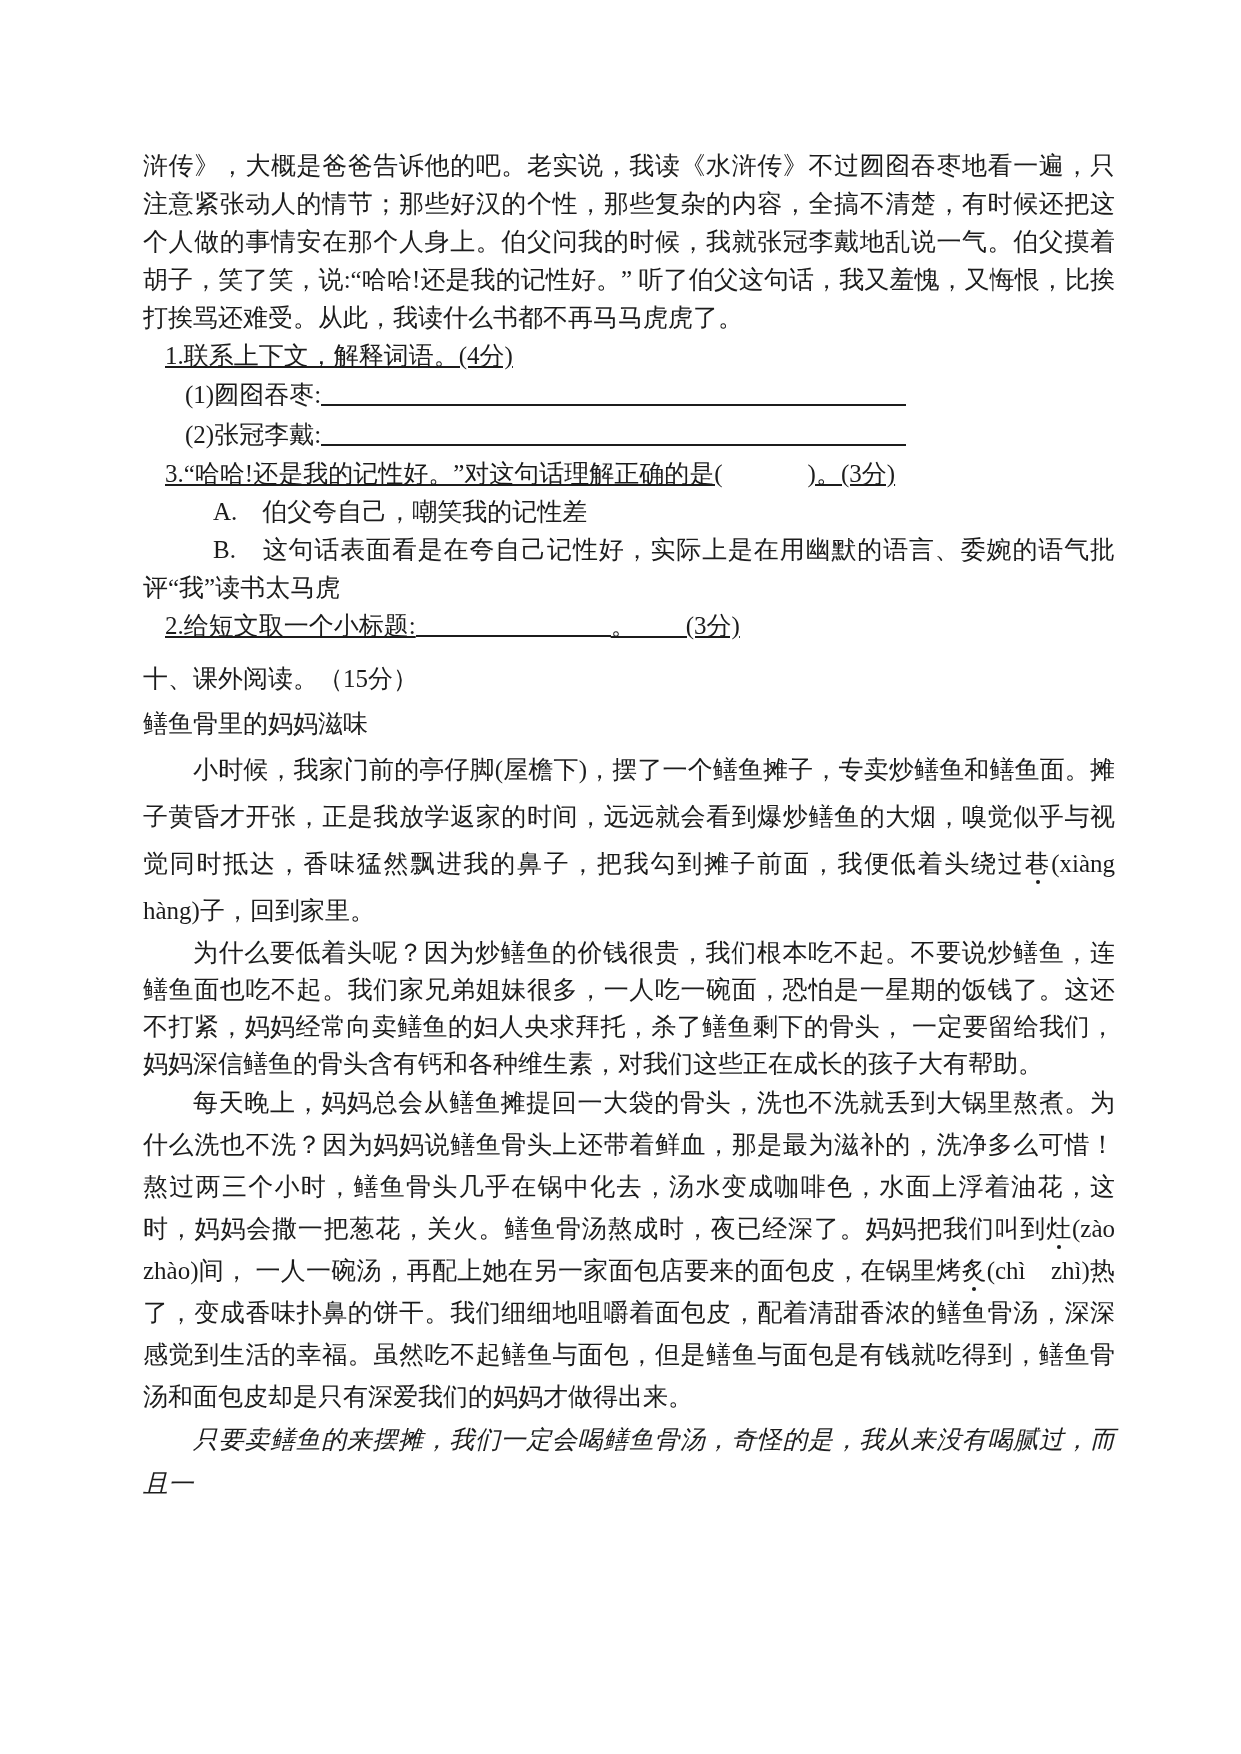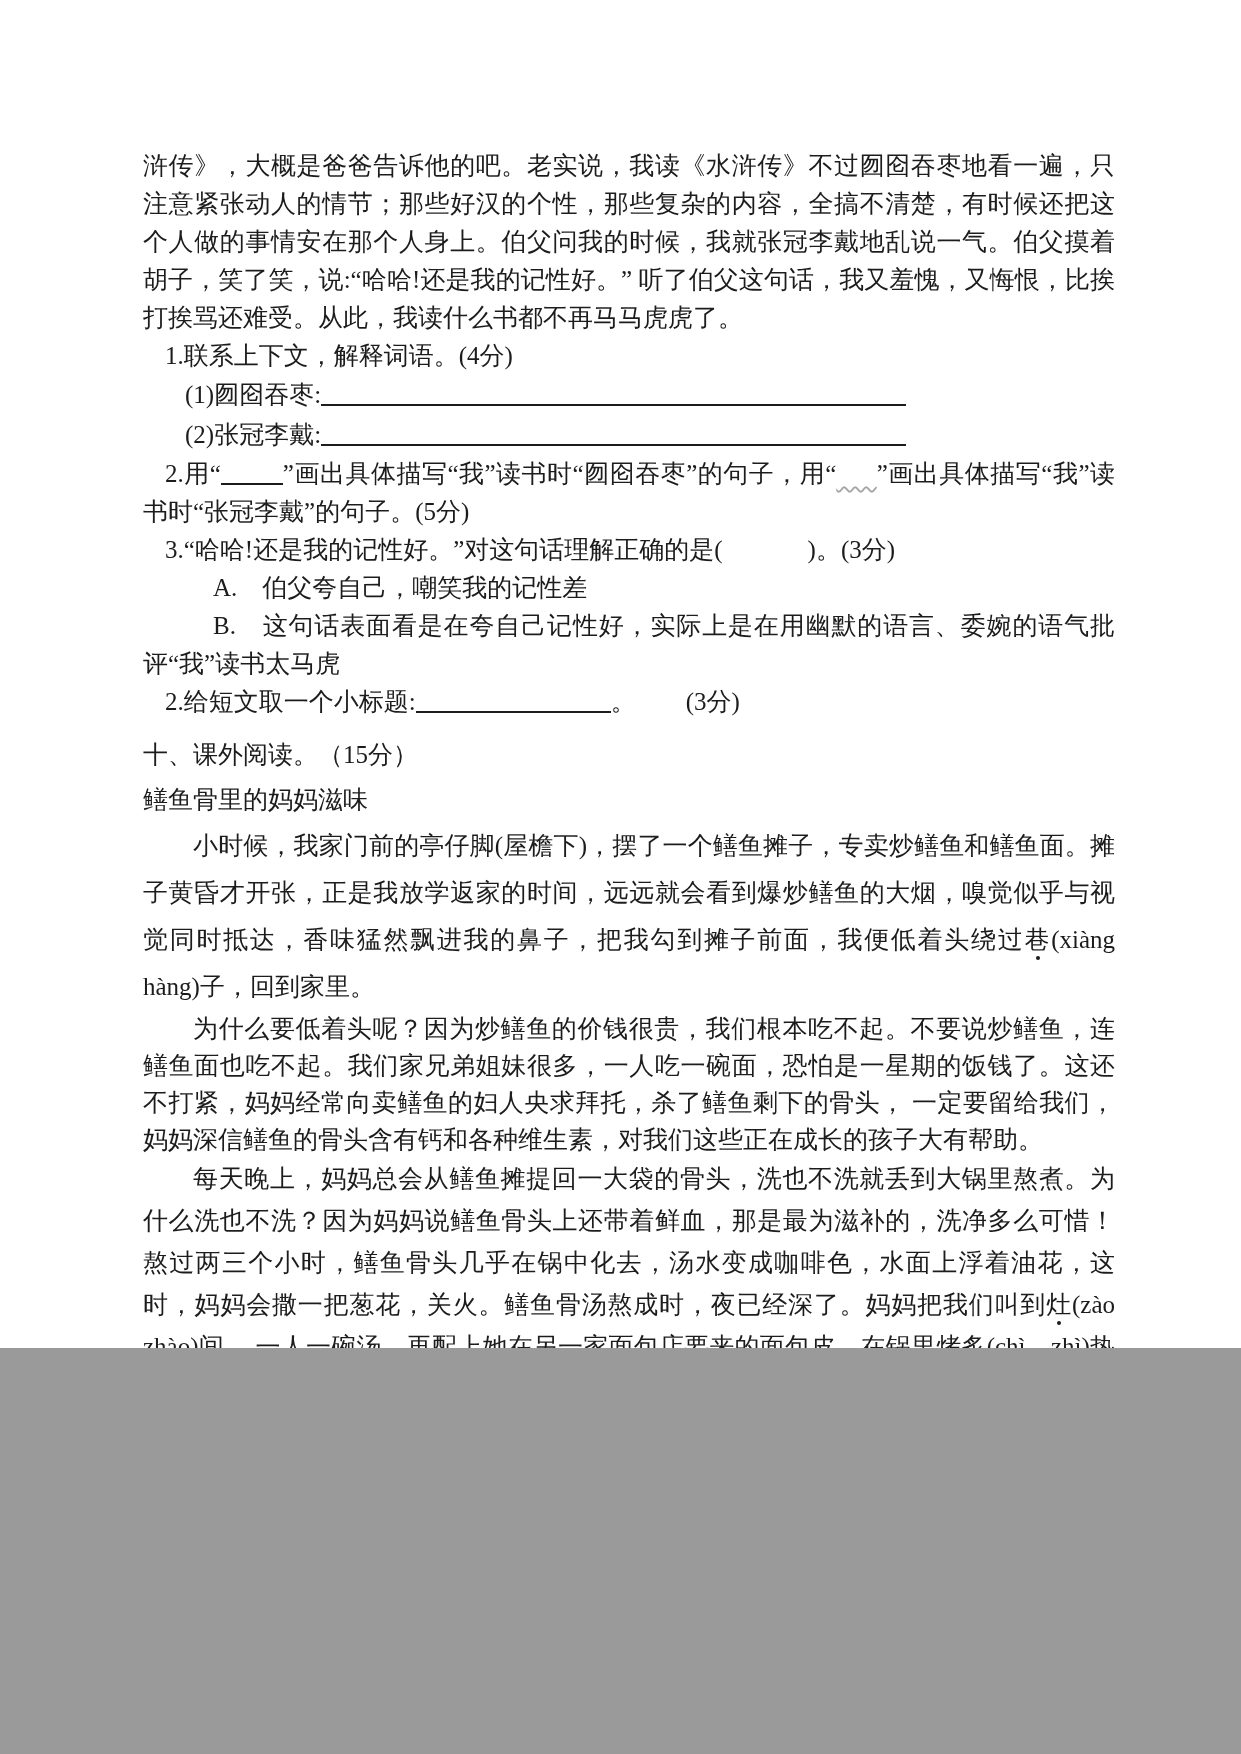--- a/index.html
+++ b/index.html
@@ -1,35 +1,35 @@
 <!DOCTYPE html>
 <html><head>
 <meta charset="utf-8">
 <style>
   html,body{margin:0;padding:0;background:#9a9a9a;}
   .page{
     position:relative;
-    width:1241px;height:1348px;
+    width:1241px;height:1754px;
     background:#ffffff;
     margin:0 auto;
     overflow:hidden;
     font-family:"Liberation Serif","DejaVu Serif",serif;
     color:#1c1c1c;
   }
   .content{
     position:absolute;
     left:143px;top:147px;
     width:972px;
     font-size:25px;
     line-height:38px;
     text-align:justify;
   }
   .block{margin:0;}
   .intro{text-indent:0;}
-  .question{text-indent:22px;}
+  .question{text-indent:22px;text-decoration:underline;}
   .sub{text-indent:42px;line-height:40px;}
   .q-option{text-indent:70px;}
   .section{text-indent:0;margin-top:15px;}
   .passage-title{text-align:left;text-indent:0;margin-top:7px;}
   .para{text-indent:50px;}
   .para-a{line-height:47px;margin-top:3px;}
   .para-b{line-height:37px;font-family:Liberation Serif, serif;}
   .para-c{line-height:42px;}
   .para-d{line-height:44px;font-style:italic;}
   .blank{
@@ -65,21 +65,20 @@
 </style>
 </head>
 <body>
 
 <div class="page">
   <div class="content">
       <div class="block intro"><span>浒传》，大概是爸爸告诉他的吧。老实说，我读《水浒传》不过囫囵吞枣地看一遍，只注意紧张动人的情节；那些好汉的个性，那些复杂的内容，全搞不清楚，有时候还把这个人做的事情安在那个人身上。伯父问我的时候，我就张冠李戴地乱说一气。伯父摸着胡子，笑了笑，说:“哈哈!还是我的记性好。” 听了伯父这句话，我又羞愧，又悔恨，比挨打挨骂还难受。从此，我读什么书都不再马马虎虎了。</span></div>
       <div class="block question"><span>1.联系上下文，解释词语。(4分)</span></div>
       <div class="block sub"><span>(1)囫囵吞枣:</span><span class="blank" style="width: 585px;"></span></div>
       <div class="block sub"><span>(2)张冠李戴:</span><span class="blank" style="width: 585px;"></span></div>
-      <div class="block question"><span>2.用“</span><span class="blank" style="width: 62px;"></span><span>”画出具体描写“我”读书时“囫囵吞枣”的句子，用“</span><span class="wavy">&nbsp;&nbsp;&nbsp;&nbsp;&nbsp;&nbsp;</span><span>”画出具体描写“我”读书时“张冠李戴”的句子。(5分)</span></div>
       <div class="block question"><span>3.“哈哈!还是我的记性好。”对这句话理解正确的是(</span><span class="gap" style="width: 85px;"></span><span>)。(3分)</span></div>
       <div class="block q-option"><span>A.　伯父夸自己，嘲笑我的记性差</span></div>
       <div class="block q-option"><span>B.　这句话表面看是在夸自己记性好，实际上是在用幽默的语言、委婉的语气批评“我”读书太马虎</span></div>
       <div class="block question"><span>2.给短文取一个小标题:</span><span class="blank" style="width: 195px;"></span><span>。　　(3分)</span></div>
       <div class="block section"><span>十、课外阅读。（15分）</span></div>
       <div class="block passage-title"><span>鳝鱼骨里的妈妈滋味</span></div>
       <div class="block para para-a"><span>小时候，我家门前的亭仔脚(屋檐下)，摆了一个鳝鱼摊子，专卖炒鳝鱼和鳝鱼面。摊子黄昏才开张，正是我放学返家的时间，远远就会看到爆炒鳝鱼的大烟，嗅觉似乎与视觉同时抵达，香味猛然飘进我的鼻子，把我勾到摊子前面，我便低着头绕过</span><span class="udot">巷</span><span>(xiàng　hàng)子，回到家里。</span></div>
       <div class="block para para-b"><span>为什么要低着头呢？因为炒鳝鱼的价钱很贵，我们根本吃不起。不要说炒鳝鱼，连鳝鱼面也吃不起。我们家兄弟姐妹很多，一人吃一碗面，恐怕是一星期的饭钱了。这还不打紧，妈妈经常向卖鳝鱼的妇人央求拜托，杀了鳝鱼剩下的骨头， 一定要留给我们，妈妈深信鳝鱼的骨头含有钙和各种维生素，对我们这些正在成长的孩子大有帮助。</span></div>
       <div class="block para para-c"><span>每天晚上，妈妈总会从鳝鱼摊提回一大袋的骨头，洗也不洗就丢到大锅里熬煮。为什么洗也不洗？因为妈妈说鳝鱼骨头上还带着鲜血，那是最为滋补的，洗净多么可惜！熬过两三个小时，鳝鱼骨头几乎在锅中化去，汤水变成咖啡色，水面上浮着油花，这时，妈妈会撒一把葱花，关火。鳝鱼骨汤熬成时，夜已经深了。妈妈把我们叫到</span><span class="udot">灶</span><span>(zào　zhào)间， 一人一碗汤，再配上她在另一家面包店要来的面包皮，在锅里烤</span><span class="udot">炙</span><span>(chì　zhì)热了，变成香味扑鼻的饼干。我们细细地咀嚼着面包皮，配着清甜香浓的鳝鱼骨汤，深深感觉到生活的幸福。虽然吃不起鳝鱼与面包，但是鳝鱼与面包是有钱就吃得到，鳝鱼骨汤和面包皮却是只有深爱我们的妈妈才做得出来。</span></div>
       <div class="block para para-d"><span>只要卖鳝鱼的来摆摊，我们一定会喝鳝鱼骨汤，奇怪的是，我从来没有喝腻过，而且一</span></div>

